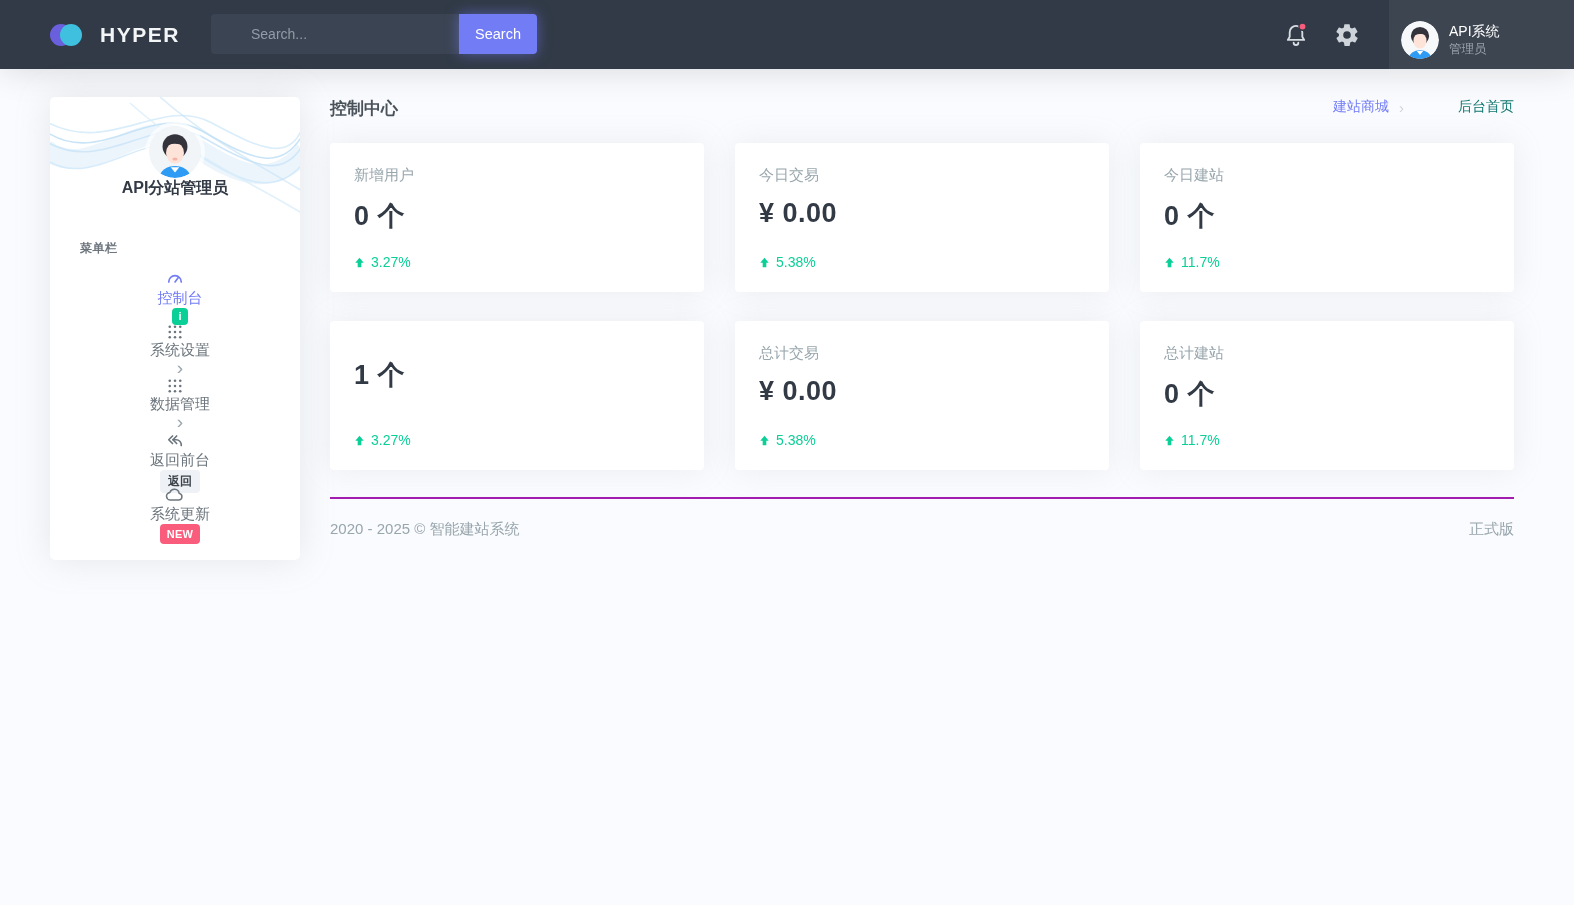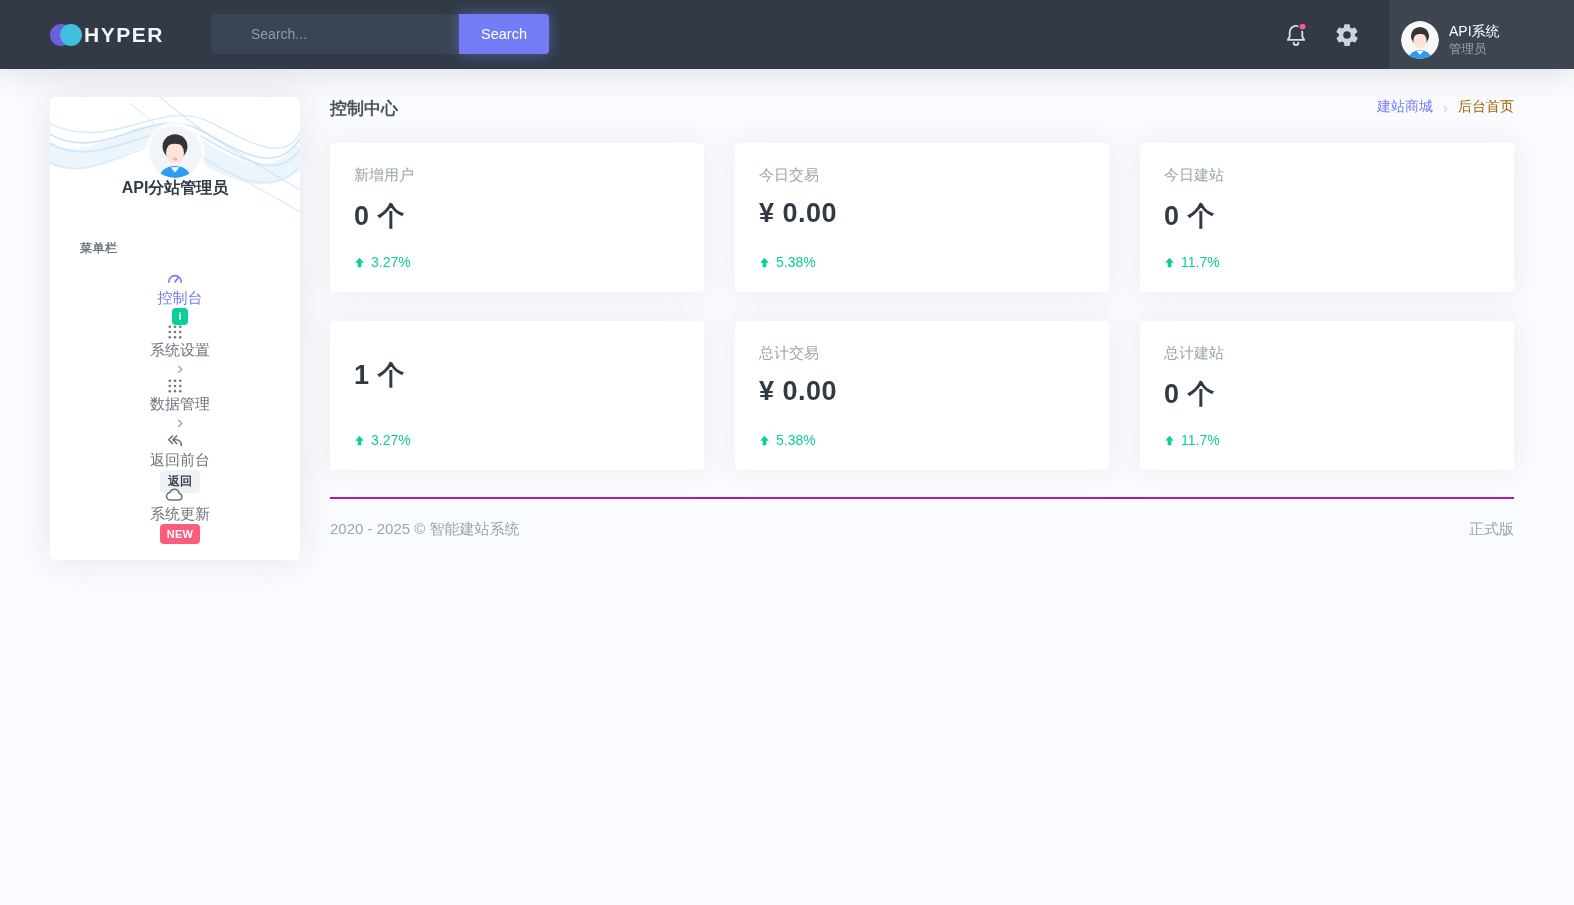--- a/index.html
+++ b/index.html
@@ -12,31 +12,31 @@
 
   
   .topbar {
     position:absolute; left:0; top:0; width:1574px; height:69px;
     background:#313a46; box-shadow:0 0 35px 0 rgba(0,0,0,.15);
   }
   .brand { position:absolute; left:50px; top:0; height:69px; display:flex; align-items:center; cursor:pointer; }
   .logo-mark { position:relative; width:34px; height:24px; }
   .logo-circle-a { position:absolute; left:0; top:1px; width:22px; height:22px; border-radius:50%; background:#6a5fdd; }
   .logo-circle-b { position:absolute; left:10px; top:1px; width:22px; height:22px; border-radius:50%; background:#3fc0de; }
-  .brand-text { color:#f3f5f7; font-size:21px; font-weight:bold; letter-spacing:1.5px; margin-left:0; }
+  .brand-text { color:#f3f5f7; font-size:21px; font-weight:bold; letter-spacing:1.5px; margin-left:16px; }
 
   .search-group { position:absolute; left:211px; top:14px; height:40px; display:flex; }
   .search-input {
     width:248px; height:40px; background:#3b4452; border:none; outline:none;
     border-radius:4px 0 0 4px; color:#e3eaef; font-size:14px; padding:0 16px 0 40px;
     font-family:inherit;
   }
   .search-input::placeholder { color:#939ba8; }
   .search-btn {
-    width:90px; height:40px; background:#727cf5; color:#fff; border:none; cursor:pointer;
+    width:78px; height:40px; background:#727cf5; color:#fff; border:none; cursor:pointer;
     border-radius:0 4px 4px 0; font-size:14.5px; font-family:inherit;
     box-shadow:0 0 14px rgba(114,124,245,.55);
   }
 
   .topbar-icon { position:absolute; top:21px; width:28px; height:28px; cursor:pointer; }
   .icon-bell { left:1282px; }
   .icon-gear { left:1334px; top:22px; }
 
   .user-box {
     position:absolute; left:1389px; top:0; width:185px; height:80px;
@@ -80,21 +80,21 @@
   .badge-pink { background:#fa5c7c; color:#fff; font-size:11px; padding:4px 7px; letter-spacing:.3px; }
   .badge-light { background:#eef1f5; color:#3c434b; font-size:12px; padding:3px 8px; font-weight:bold; }
   .nav-chevron { color:#98a6ad; font-size:19px; line-height:1; margin-top:-2px; }
 
   
   .page-head { position:absolute; left:330px; top:95px; width:1184px; height:26px; }
   .page-title { font-size:17px; font-weight:bold; color:#4a525a; position:absolute; left:0; top:2px; }
   .breadcrumb { position:absolute; right:0; top:3px; display:flex; align-items:flex-end; gap:10px; font-size:14px; }
   .breadcrumb-link { color:#727cf5; cursor:pointer; text-decoration:none; }
   .breadcrumb-sep { color:#ced4da; font-size:15px; }
-  .breadcrumb-current { color:#a16207; }
+  .breadcrumb-current { color:#0f766e;margin-left:44px; }
 
   .cards {
     position:absolute; left:330px; top:143px; width:1184px;
     display:grid; grid-template-columns:repeat(3,374px); column-gap:31px; row-gap:29px;
   }
   .card {
     height:149px; background:#ffffff; border-radius:4px; position:relative;
     box-shadow:0 0 30px rgba(154,161,171,.16); padding:23px 24px;
   }
   .card-label { font-size:15px; color:#98a6ad; }

